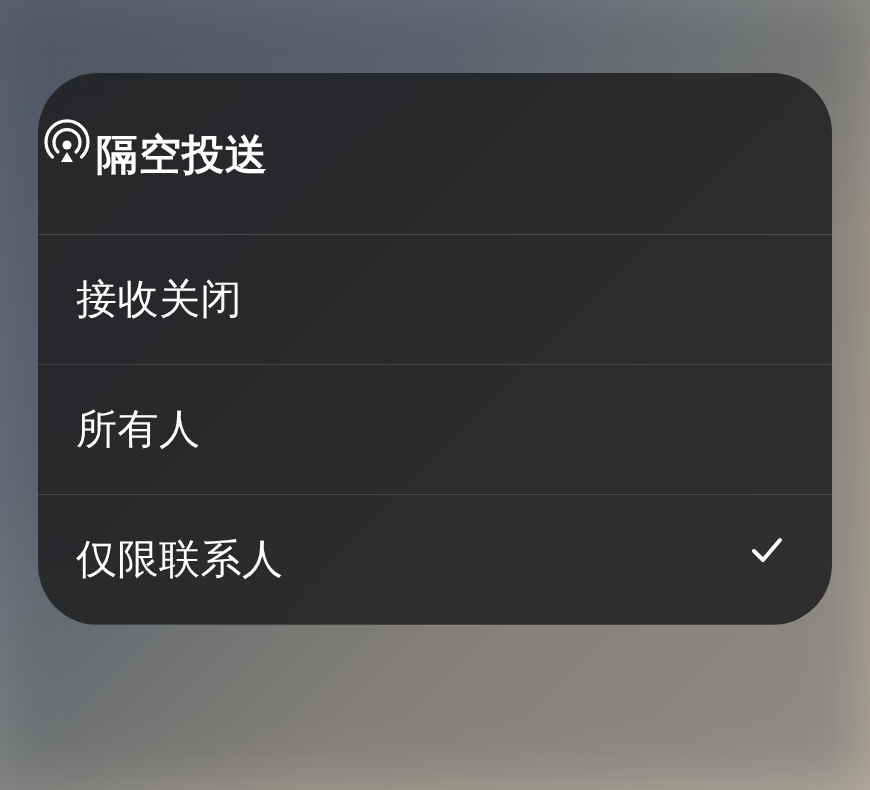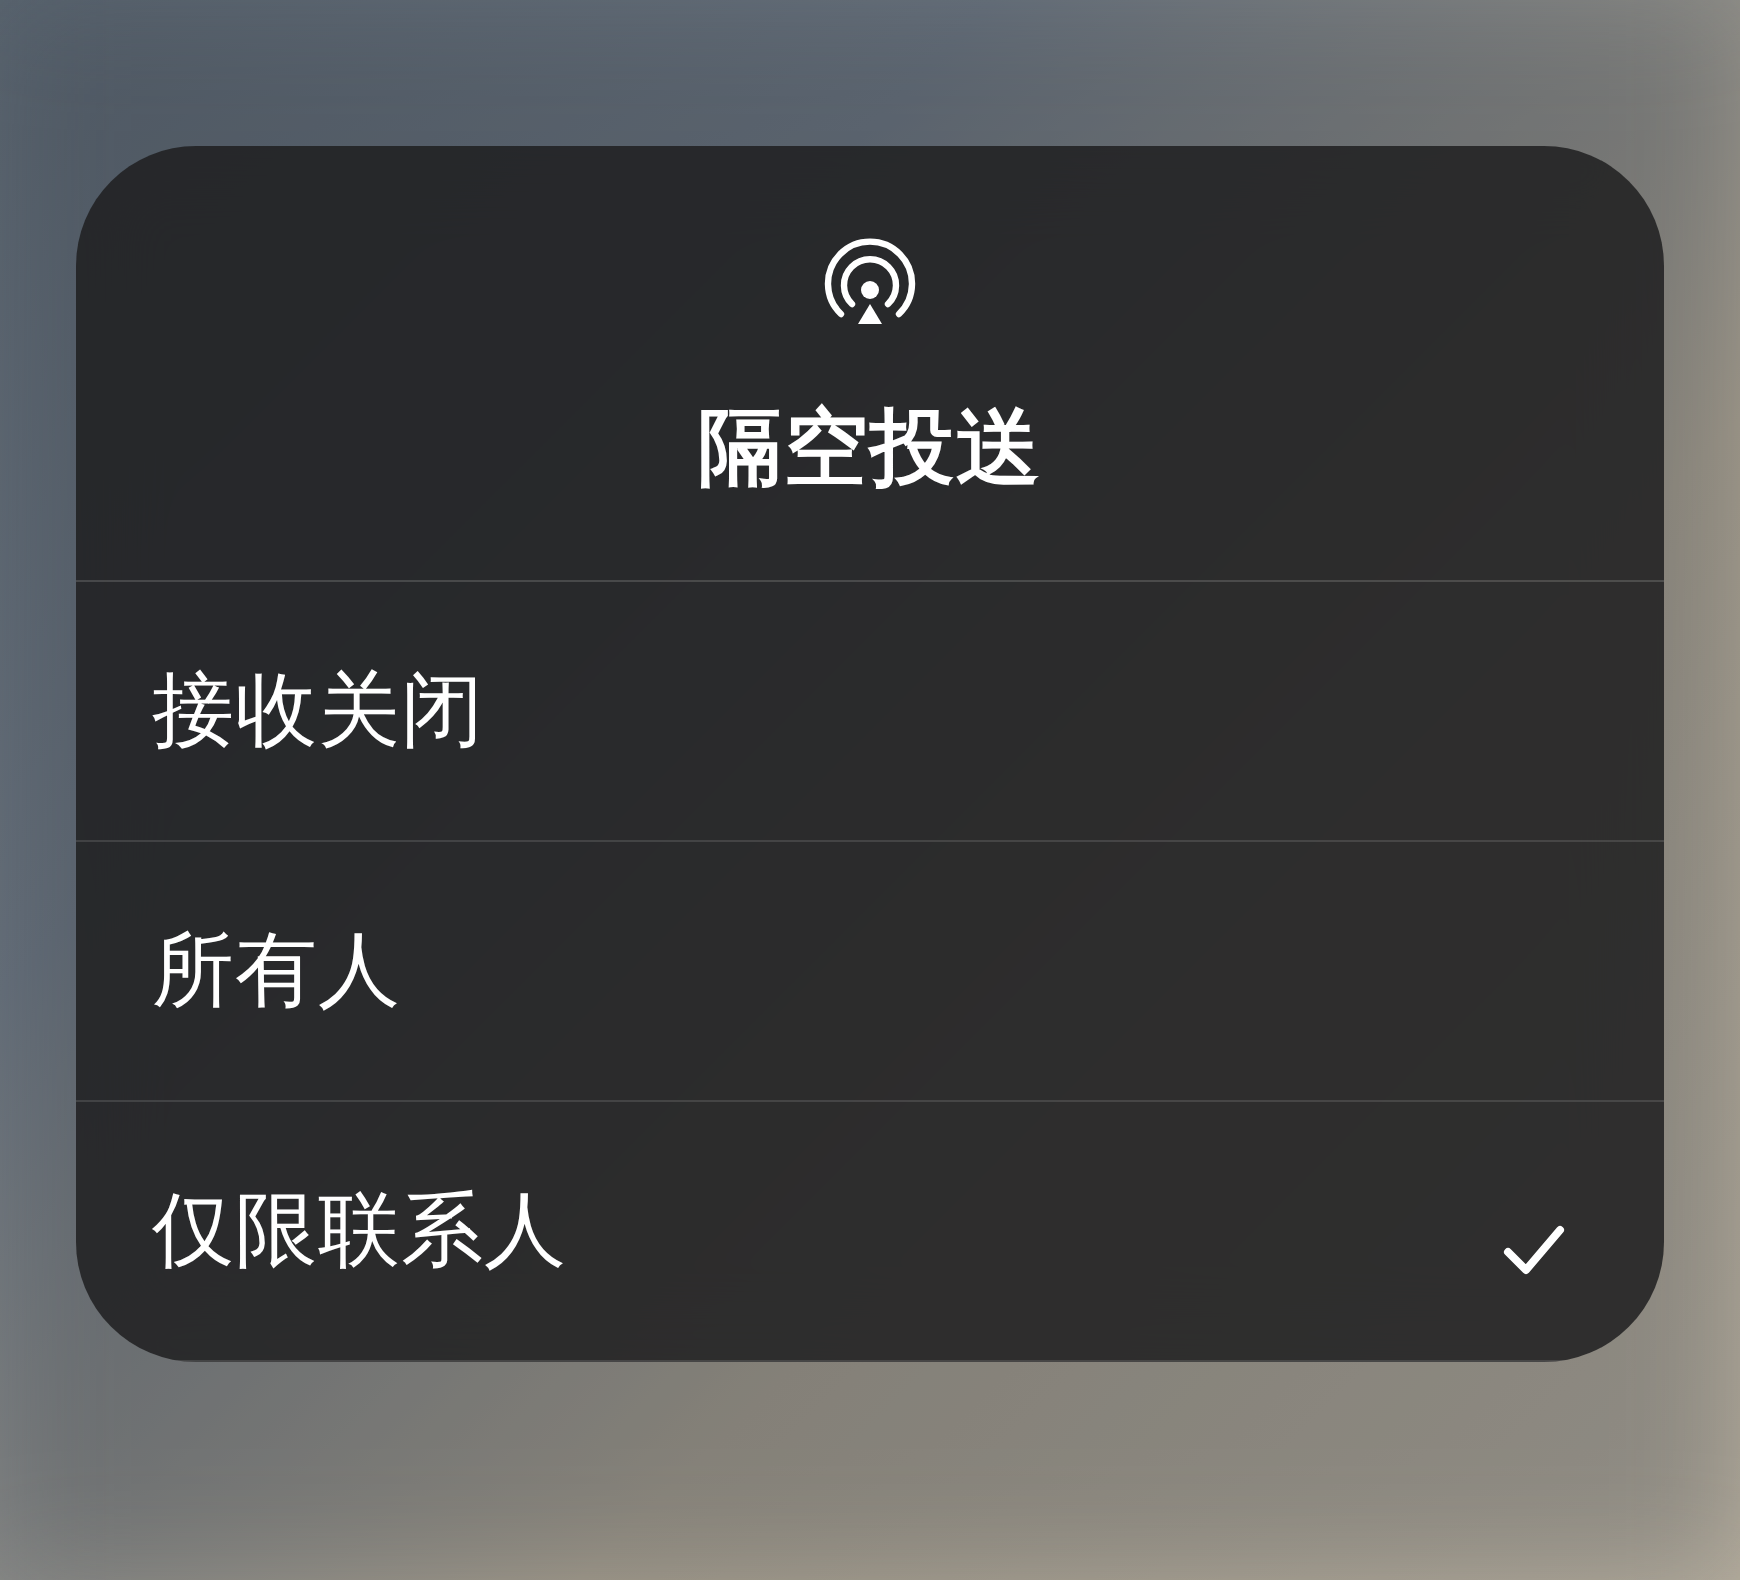--- a/index.html
+++ b/index.html
@@ -32,21 +32,20 @@
       width: 794px;
       height: auto;
       background: rgba(30, 30, 32, 0.85);
       border-radius: 60px;
       overflow: hidden;
       backdrop-filter: blur(20px);
     }
     
     .panel-header {
       display: flex;
-      flex-direction: column;
       align-items: center;
       padding: 40px 0 38px 0;
       border-bottom: 1px solid rgba(255, 255, 255, 0.15);
     }
     
     .airdrop-icon {
       width: 58px;
       height: 58px;
       margin-bottom: 25px;
       display: flex;
@@ -61,21 +60,21 @@
       letter-spacing: 1px;
     }
     
     .options-list {
       display: flex;
       flex-direction: column;
     }
     
     .option-item {
       display: flex;
-      align-items: flex-end;
+      align-items: flex-start;
       justify-content: space-between;
       padding: 37px 47px 37px 38px;
       border-bottom: 1px solid rgba(255, 255, 255, 0.12);
       cursor: pointer;
     }
     
     .option-label {
       color: #ffffff;
       font-size: 41px;
       font-weight: 400;

